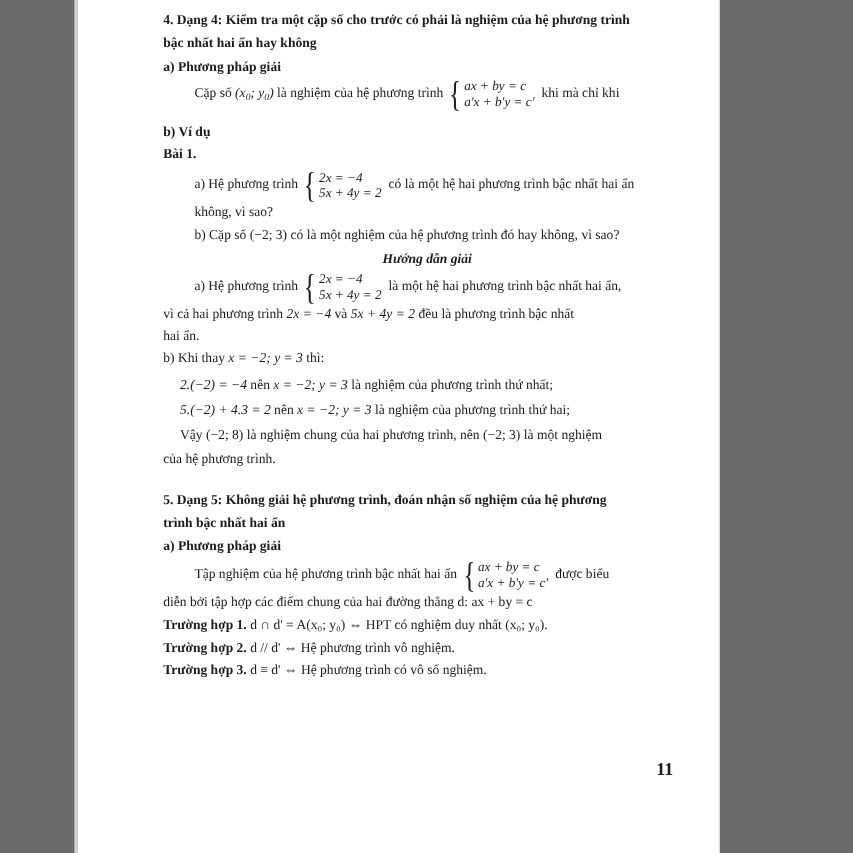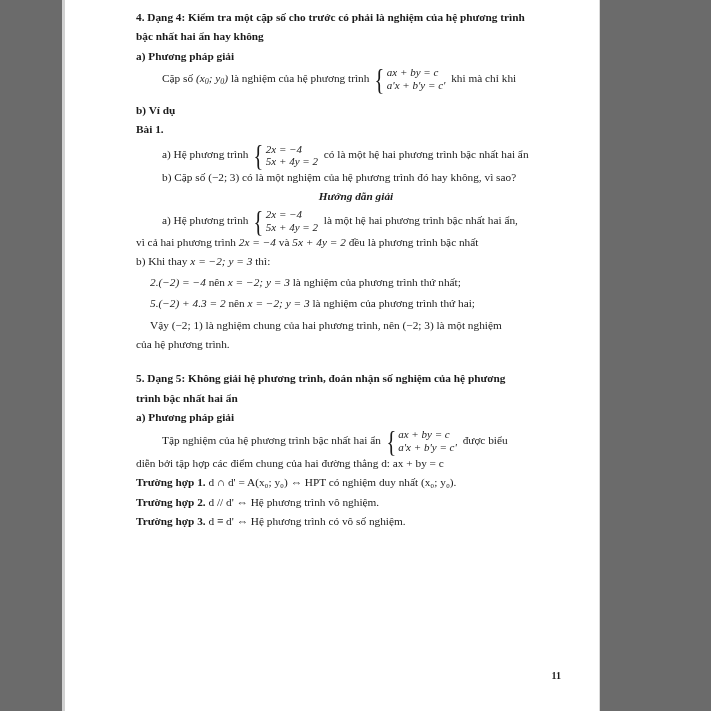--- a/index.html
+++ b/index.html
@@ -80,22 +80,22 @@
   .row {
     display: flex;
     align-items: center;
     flex-wrap: wrap;
   }
   .row .txt { white-space: pre; }
 
   #page-number {
     position: absolute;
     right: 38px;
-    bottom: 30px;
-    font-size: 10px;
+    bottom: 60px;
+    font-size: 15px;
     font-weight: bold;
     color: #1b1b1b;
   }
   .shadow-left {
     position: absolute;
     left: 0; top: 0; bottom: 0;
     width: 3px;
     background: rgba(0,0,0,0.18);
   }
 </style>
@@ -137,20 +137,21 @@
         <span class="sys">
           <span class="brace">{</span>
           <span class="eqs">
             <span>2x = −4</span>
             <span>5x + 4y = 2</span>
           </span>
         </span>
         <span class="txt">&nbsp;</span>
         <span class="txt">có là một hệ hai phương trình bậc nhất hai ẩn</span>
       </div>
+      <p class="para" style="margin-left:26px;">không, vì sao?</p>
       <p class="para" style="margin-left:26px;">b) Cặp số (−2; 3) có là một nghiệm của hệ phương trình đó hay không, vì sao?</p>
 
       <p class="b i center para" style="margin-top:1px;">Hướng dẫn giải</p>
 
       <div class="row mathline" style="margin-left:26px; margin-top:2px;">
         <span class="txt">a) Hệ phương trình</span>
         <span class="sys">
           <span class="brace">{</span>
           <span class="eqs">
             <span>2x = −4</span>
@@ -165,20 +166,21 @@
         <span class="txt">vì cả hai phương trình</span>
         <span class="txt">&nbsp;</span>
         <span class="it">2x = −4</span>
         <span class="txt">&nbsp;</span>
         <span class="txt">và</span>
         <span class="txt">&nbsp;</span>
         <span class="it">5x + 4y = 2</span>
         <span class="txt">&nbsp;</span>
         <span class="txt">đều là phương trình bậc nhất</span>
       </div>
+      <p class="para">hai ẩn.</p>
 
       <div class="row" style="margin-left:0px;">
         <span class="txt">b) Khi thay</span>
         <span class="txt">&nbsp;</span>
         <span class="it">x = −2; y = 3</span>
         <span class="txt">&nbsp;</span>
         <span class="txt">thì:</span>
       </div>
 
       <div class="row" style="margin-left:14px; margin-top:3px;">
@@ -194,21 +196,21 @@
       <div class="row" style="margin-left:14px; margin-top:3px;">
         <span class="it">5.(−2) + 4.3 = 2</span>
         <span class="txt">&nbsp;</span>
         <span class="txt">nên</span>
         <span class="txt">&nbsp;</span>
         <span class="it">x = −2; y = 3</span>
         <span class="txt">&nbsp;</span>
         <span class="txt">là nghiệm của phương trình thứ hai;</span>
       </div>
 
-      <p class="para" style="margin-left:14px; margin-top:3px;">Vậy (−2; 1) là nghiệm chung của hai phương trình, nên (−2; 3) là một nghiệm</p>
+      <p class="para" style="margin-left:14px; margin-top:3px;">Vậy (−2; 8) là nghiệm chung của hai phương trình, nên (−2; 3) là một nghiệm</p>
       <p class="para">của hệ phương trình.</p>
 
       <p class="b para gap-top-lg">5. Dạng 5: Không giải hệ phương trình, đoán nhận số nghiệm của hệ phương</p>
       <p class="b para">trình bậc nhất hai ẩn</p>
       <p class="b para">a) Phương pháp giải</p>
 
       <div class="row mathline" style="margin-left:26px; margin-top:2px;">
         <span class="txt">Tập nghiệm của hệ phương trình bậc nhất hai ẩn</span>
         <span class="sys">
           <span class="brace">{</span>

